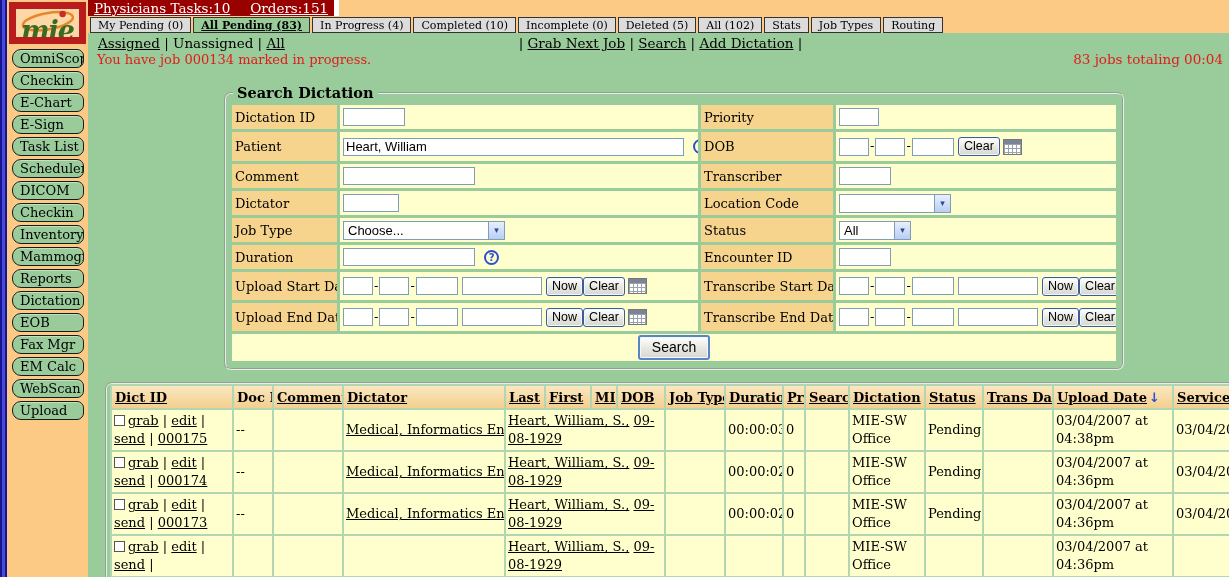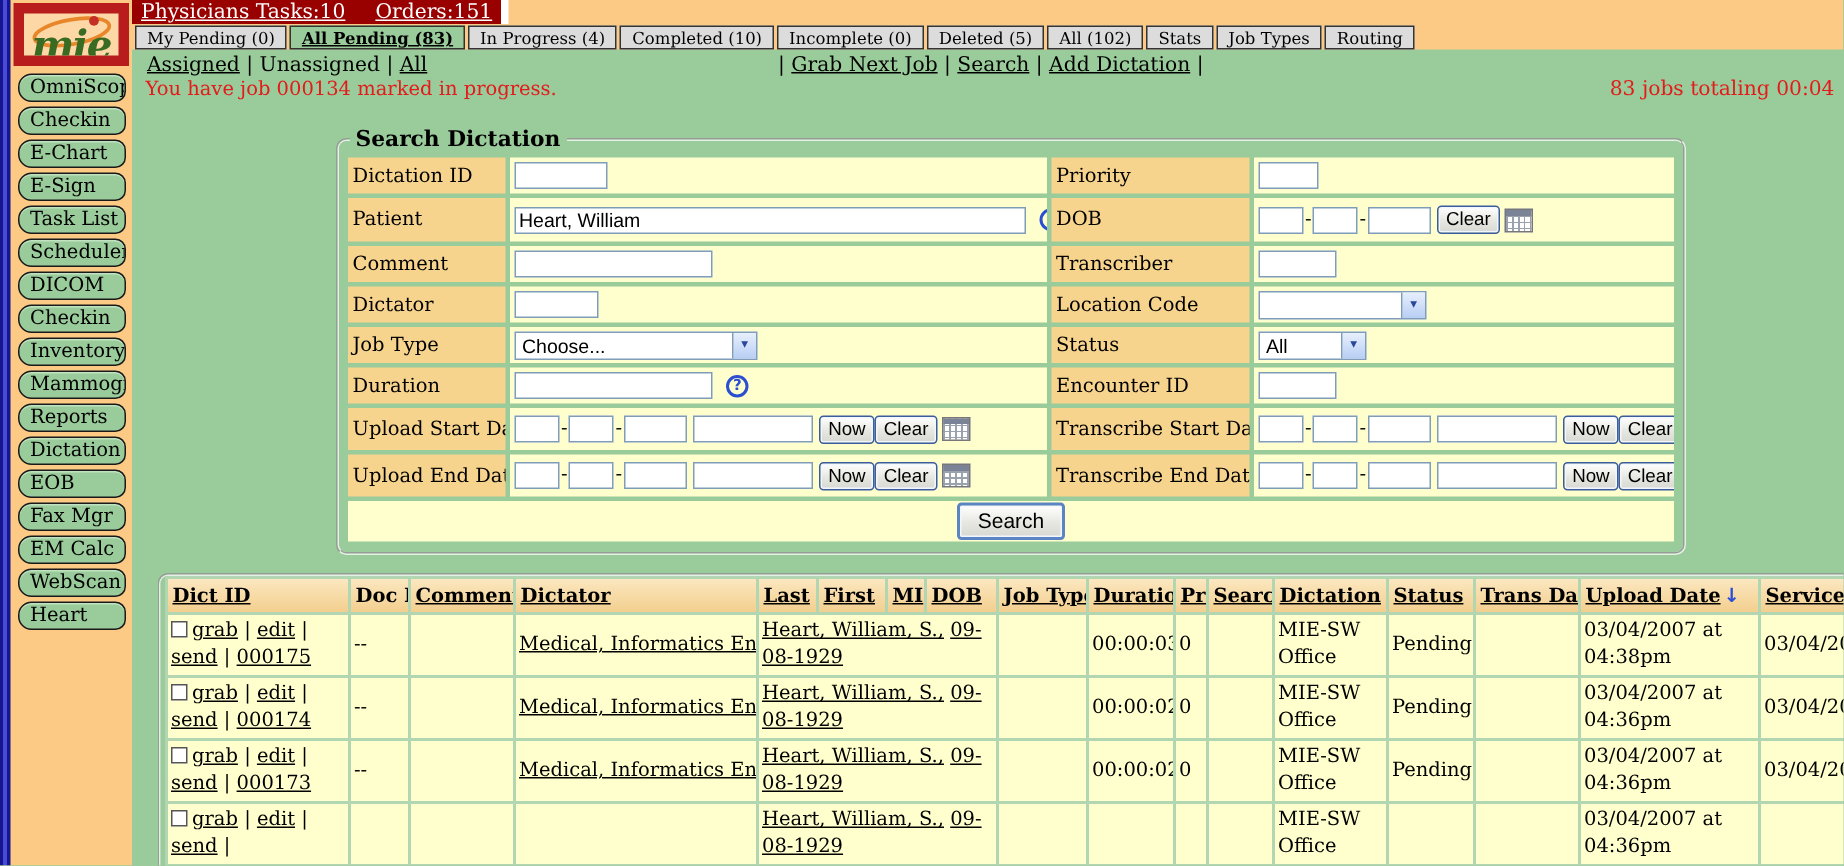--- a/index.html
+++ b/index.html
@@ -136,21 +136,21 @@
         <button class="navbtn">Dictation</button>
 
         <button class="navbtn">EOB</button>
 
         <button class="navbtn">Fax Mgr</button>
 
         <button class="navbtn">EM Calc</button>
 
         <button class="navbtn">WebScan</button>
 
-        <button class="navbtn">Heart</button>
+        <button class="navbtn">Upload</button>
       </div>
   </div>
 
   <div class="main">
 
     <div class="band">
       <div class="red">
         <a>Physicians Tasks:10</a>
         <a>Orders:151</a>
       </div>

